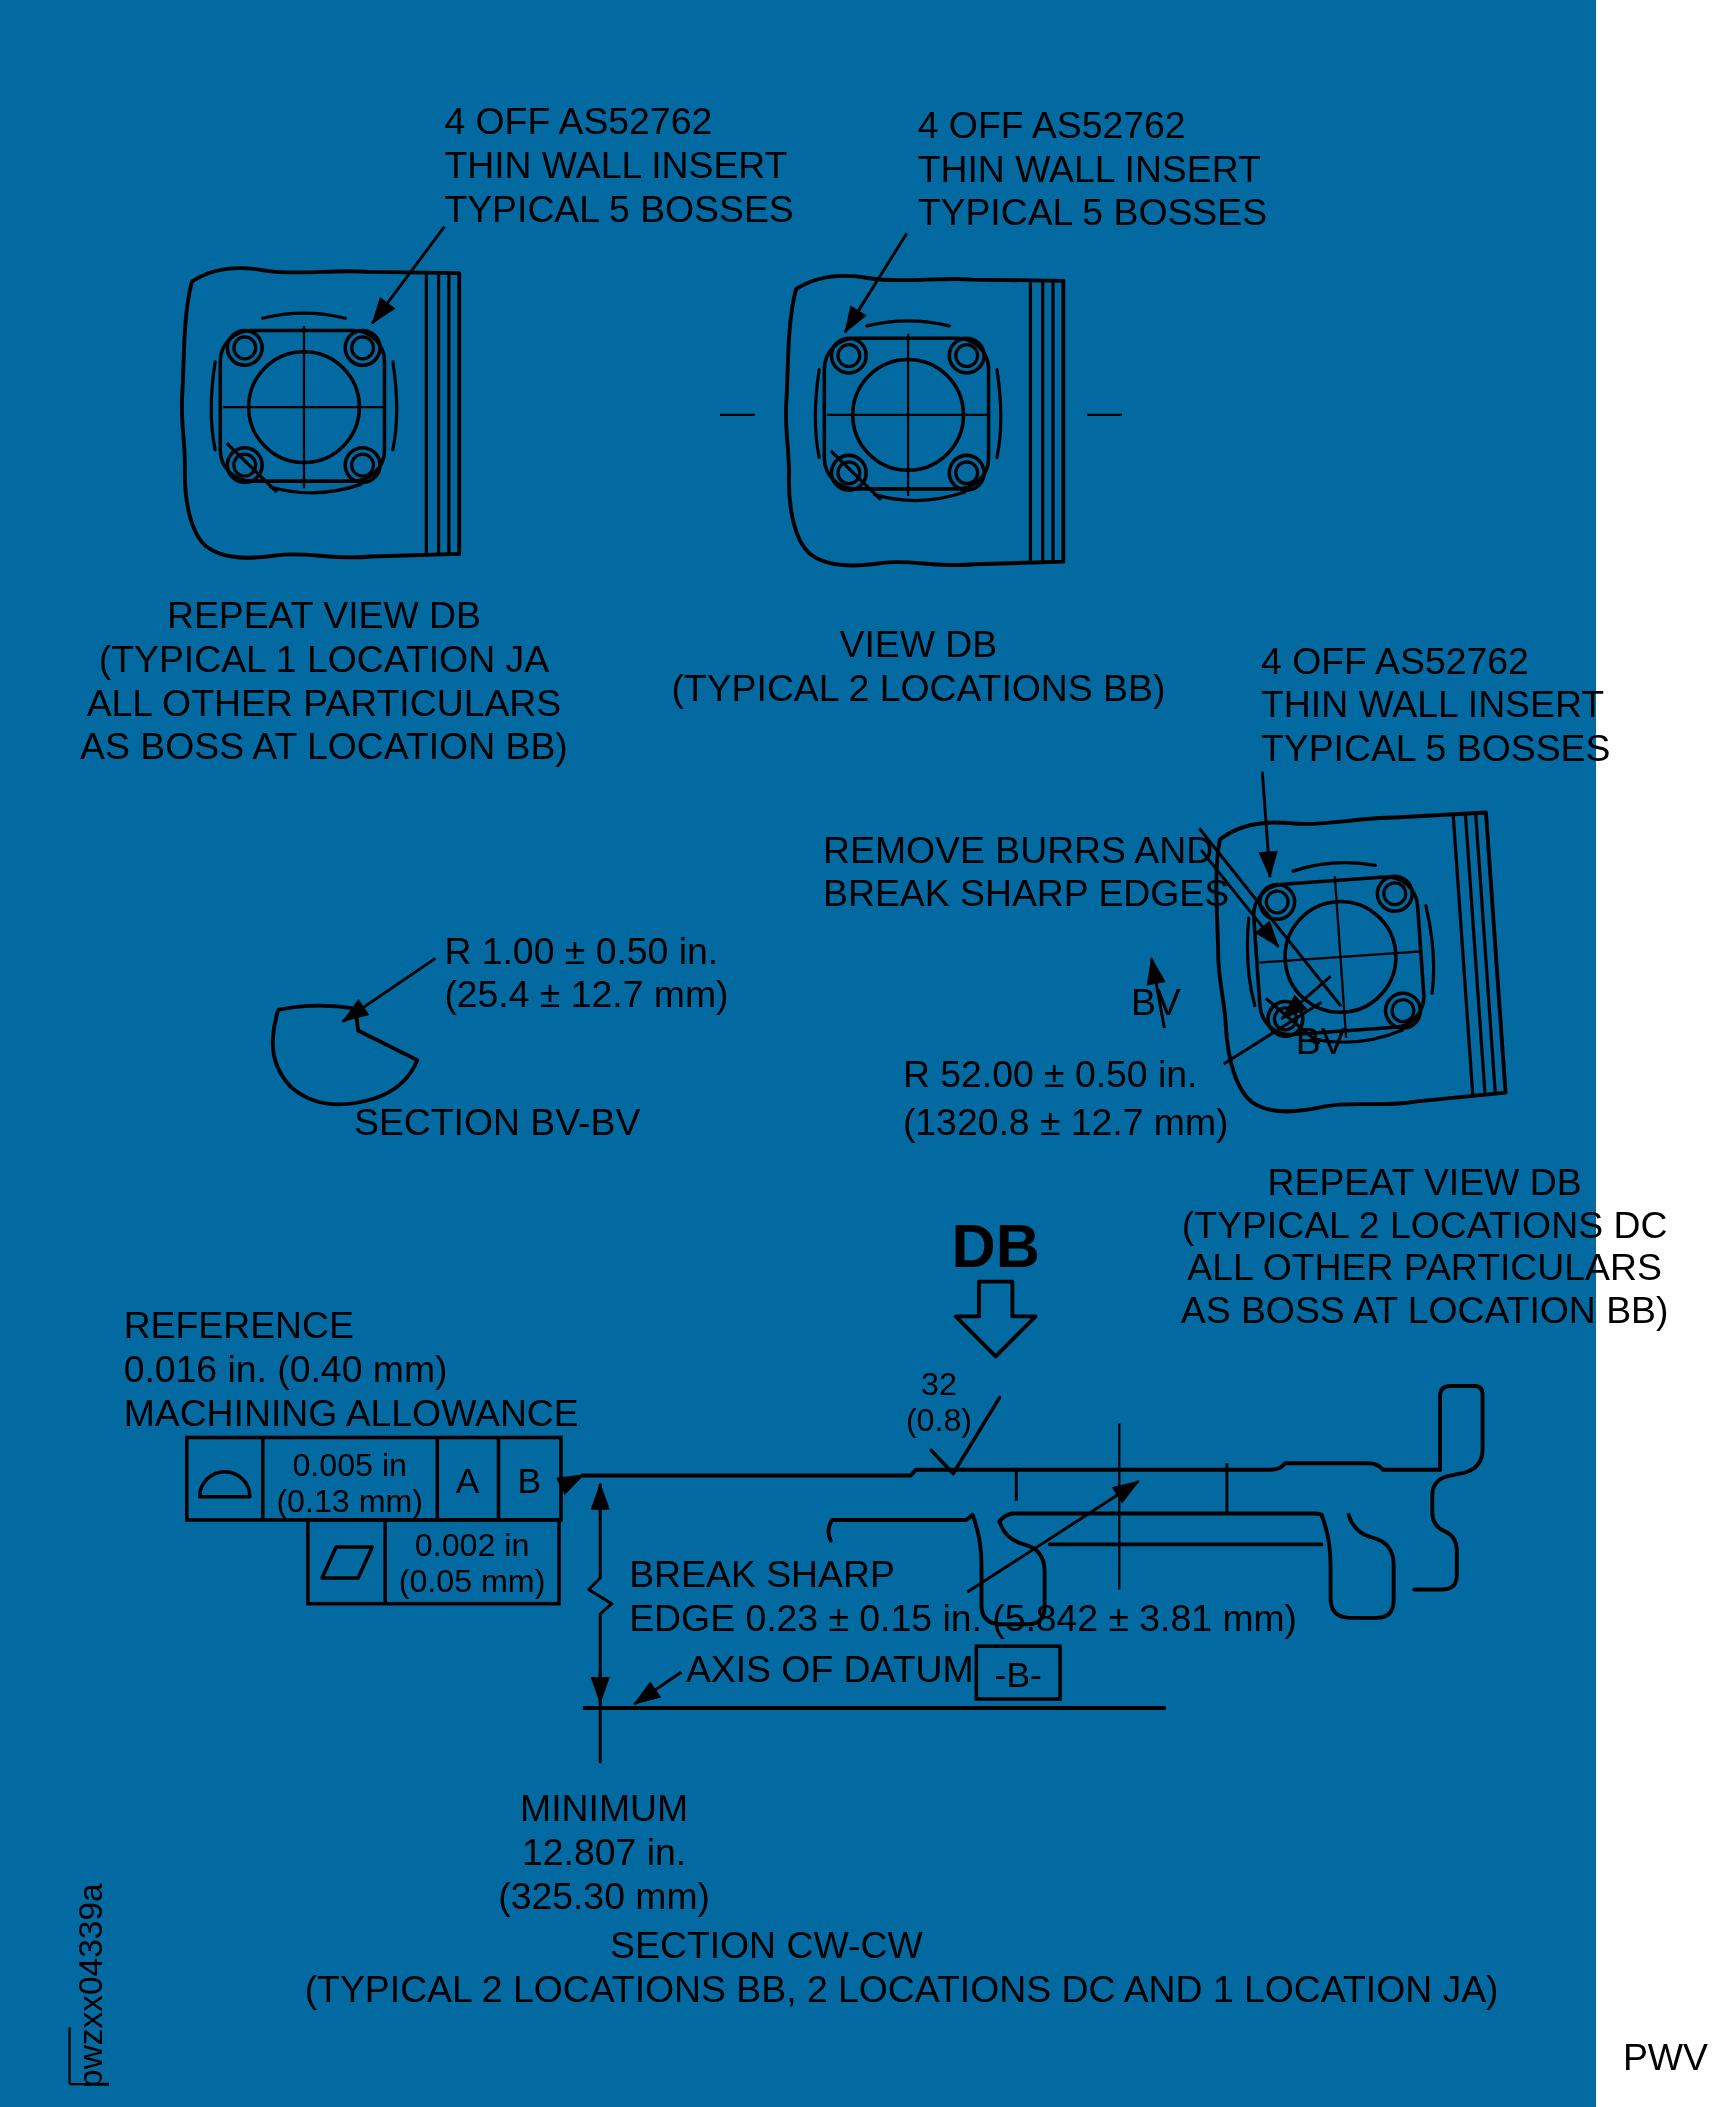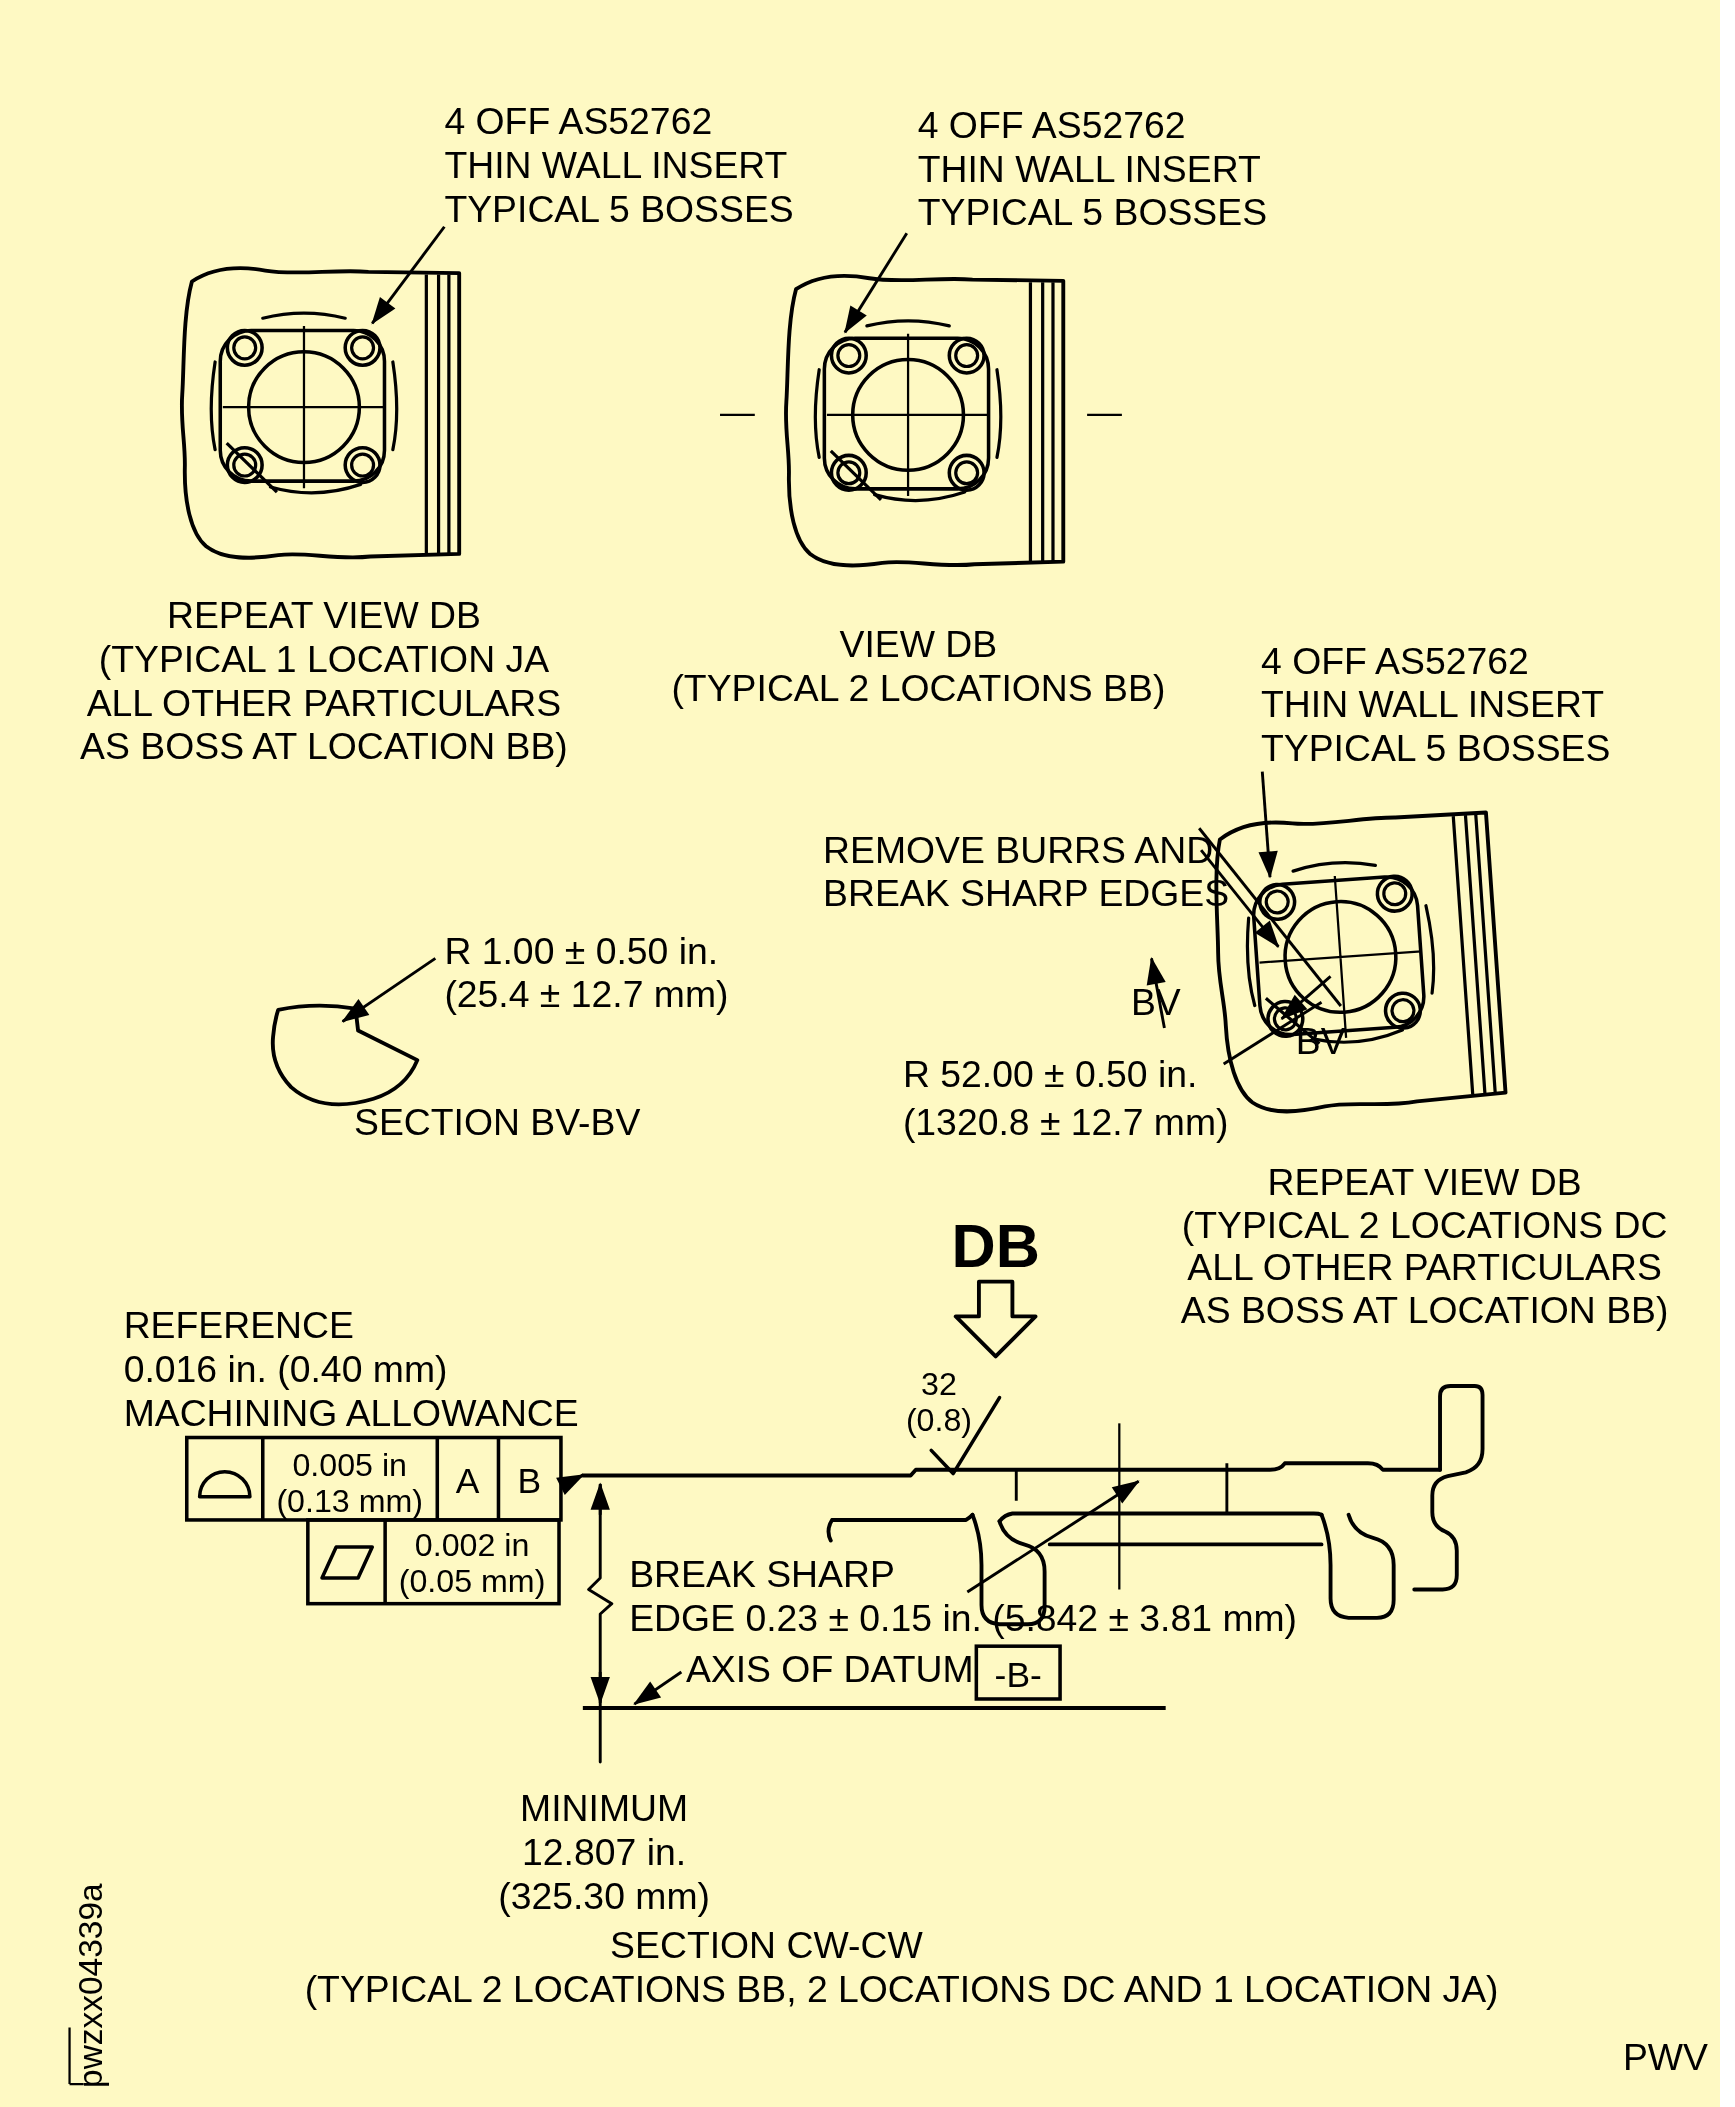--- a/index.html
+++ b/index.html
@@ -1,16 +1,16 @@
 <!DOCTYPE html>
 <html style="font-size:10.3px"><head>
 <meta charset="utf-8">
 <style>
   html,body{margin:0;padding:0;background:#ffffff;}
-  .page{position:relative;width:1720px;height:2108px;background:#fef9c3;}
+  .page{position:relative;width:1596px;height:2108px;background:#0369a1;}
   svg{display:block;}
   svg text{font-family:"Liberation Sans", sans-serif;fill:#000;}
   .t58{font-size:58px;}
   .t50{font-size:50px;}
   .t52{font-size:52px;}
   .t55{font-size:55px;}
   .t95{font-size:95px;font-weight:bold;}
   .mid{text-anchor:middle;}
   .ln{stroke:#000;fill:none;}
   .w6{stroke-width:6;}

